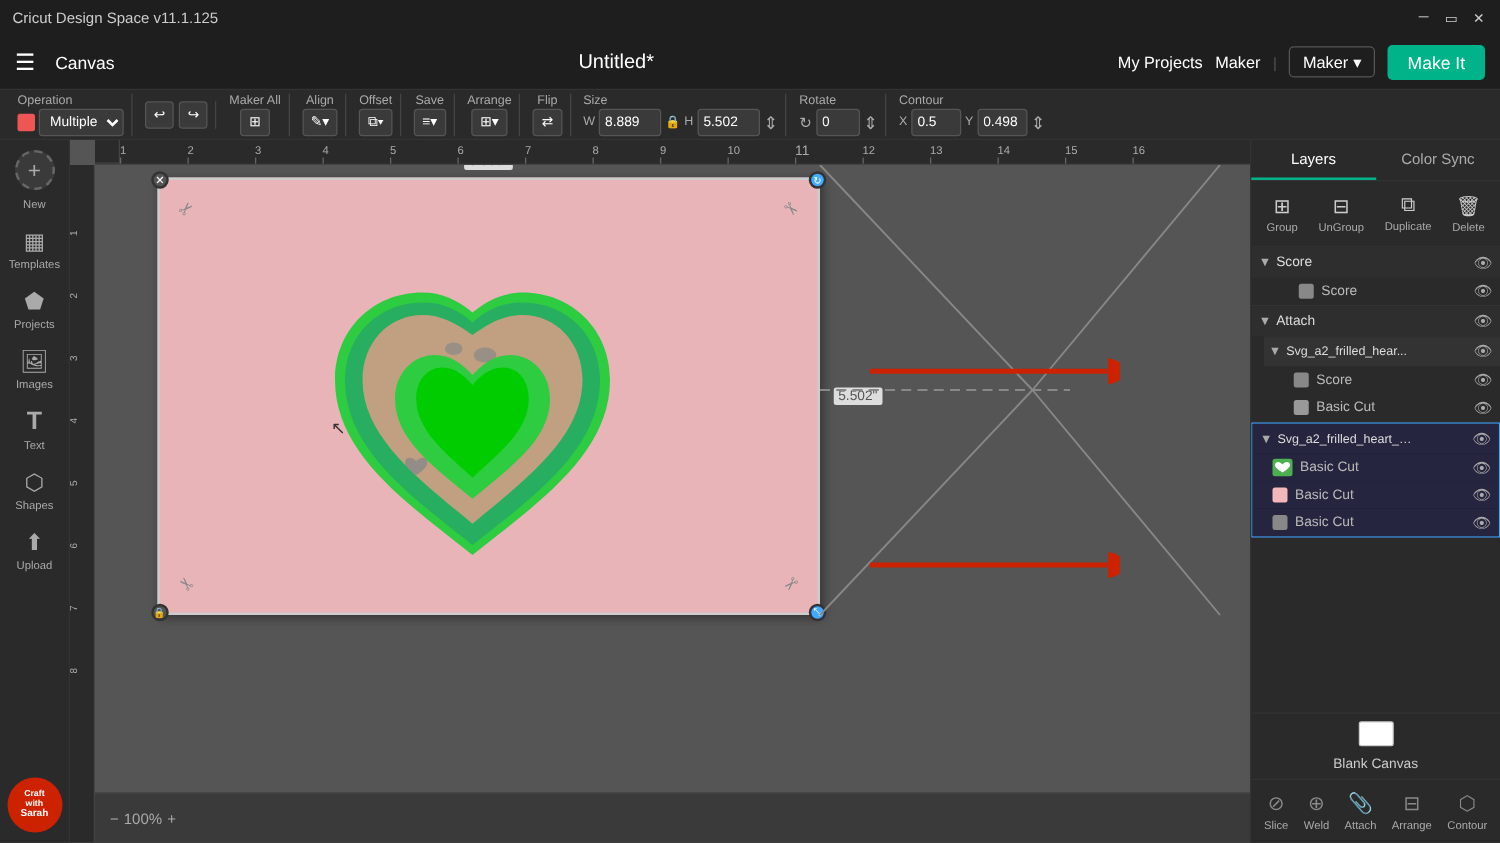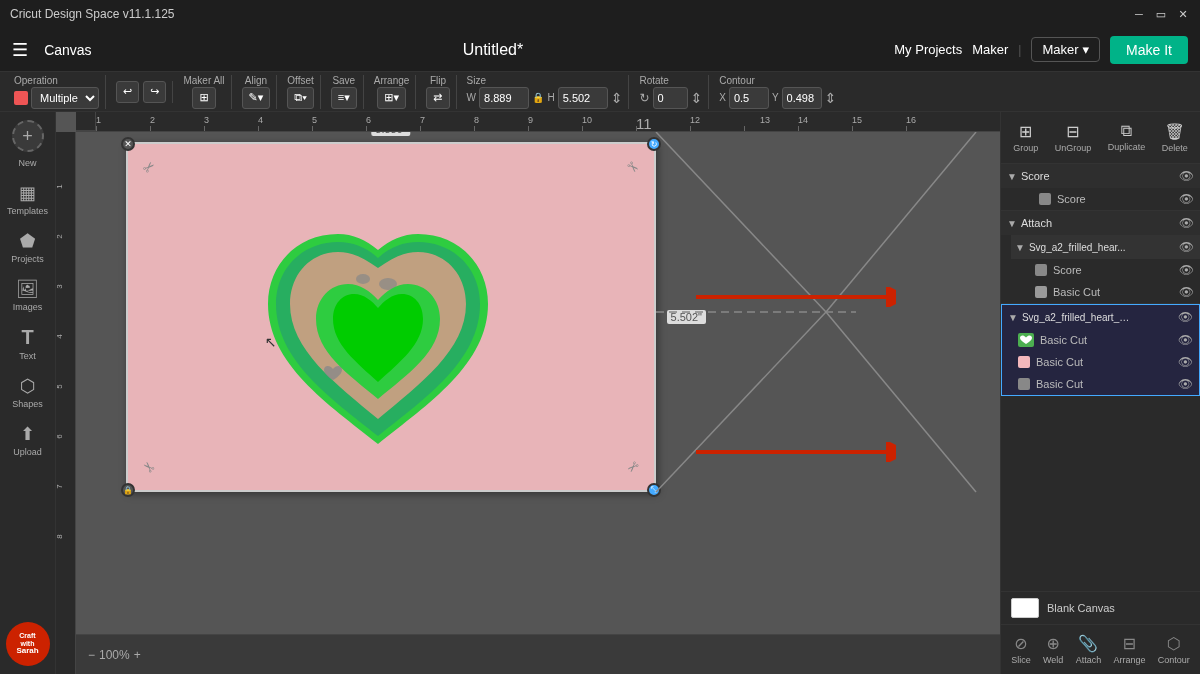--- a/index.html
+++ b/index.html
@@ -82,21 +82,21 @@
     .layer-group-header { display: flex; align-items: center; padding: 5px 6px; cursor: pointer; color: #ddd; font-size: 11px; gap: 4px; background: #2e2e2e; }
     .layer-chevron { color: #aaa; font-size: 10px; }
     .layer-eye { color: #aaa; font-size: 12px; cursor: pointer; margin-left: auto; }
     
     .layer-item { display: flex; align-items: center; padding: 4px 6px 4px 20px; cursor: pointer; color: #bbb; font-size: 11px; gap: 6px; }
     .layer-color-dot { width: 12px; height: 12px; border-radius: 2px; flex-shrink: 0; }
     .layer-item-name { flex: 1; white-space: nowrap; overflow: hidden; text-overflow: ellipsis; }
     
     
     #panel-bottom { border-top: 1px solid #333; }
-    #blank-canvas-row { display: flex; align-items: center; padding: 6px 10px; gap: 8px; color: #ccc; font-size: 11px; }
+    #blank-canvas-row { display: flex; align-items: center; padding: 6px 10px; gap: 8px; color: #ccc; font-size: 11px; flex-direction: column; }
     #blank-canvas-thumb { width: 28px; height: 20px; background: white; border: 1px solid #ccc; border-radius: 2px; }
     
     #panel-actions { display: flex; justify-content: space-around; padding: 6px 4px; border-top: 1px solid #333; }
     .panel-action-btn { display: flex; flex-direction: column; align-items: center; gap: 2px; cursor: pointer; color: #aaa; font-size: 9px; padding: 3px 6px; }
     .panel-action-icon { font-size: 16px; color: #888; }
   </style>
 </head>
 <body>
 
 <div id="titlebar">
@@ -267,25 +267,25 @@
           <span style="position: absolute; left: 290px; top: 4px; color: rgb(170, 170, 170); font-size: 9px;">6</span>
           <div style="position: absolute; left: 290px; bottom: 0px; width: 1px; height: 5px; background: rgb(102, 102, 102);"></div>
           <span style="position: absolute; left: 344px; top: 4px; color: rgb(170, 170, 170); font-size: 9px;">7</span>
           <div style="position: absolute; left: 344px; bottom: 0px; width: 1px; height: 5px; background: rgb(102, 102, 102);"></div>
           <span style="position: absolute; left: 398px; top: 4px; color: rgb(170, 170, 170); font-size: 9px;">8</span>
           <div style="position: absolute; left: 398px; bottom: 0px; width: 1px; height: 5px; background: rgb(102, 102, 102);"></div>
           <span style="position: absolute; left: 452px; top: 4px; color: rgb(170, 170, 170); font-size: 9px;">9</span>
           <div style="position: absolute; left: 452px; bottom: 0px; width: 1px; height: 5px; background: rgb(102, 102, 102);"></div>
           <span style="position: absolute; left: 506px; top: 4px; color: rgb(170, 170, 170); font-size: 9px;">10</span>
           <div style="position: absolute; left: 506px; bottom: 0px; width: 1px; height: 5px; background: rgb(102, 102, 102);"></div>
-          <span style="position: absolute; left: 560px; top: 4px; color: rgb(170, 170, 170); font-size: 15px;">11</span>
+          <span style="position: absolute; left: 560px; top: 4px; color: rgb(170, 170, 170); font-size: 11px;">11</span>
           <div style="position: absolute; left: 560px; bottom: 0px; width: 1px; height: 5px; background: rgb(102, 102, 102);"></div>
           <span style="position: absolute; left: 614px; top: 4px; color: rgb(170, 170, 170); font-size: 9px;">12</span>
           <div style="position: absolute; left: 614px; bottom: 0px; width: 1px; height: 5px; background: rgb(102, 102, 102);"></div>
-          <span style="position: absolute; left: 684px; top: 4px; color: rgb(170, 170, 170); font-size: 9px;">13</span>
+          <span style="position: absolute; left: 668px; top: 4px; color: rgb(170, 170, 170); font-size: 9px;">13</span>
           <div style="position: absolute; left: 668px; bottom: 0px; width: 1px; height: 5px; background: rgb(102, 102, 102);"></div>
           <span style="position: absolute; left: 722px; top: 4px; color: rgb(170, 170, 170); font-size: 9px;">14</span>
           <div style="position: absolute; left: 722px; bottom: 0px; width: 1px; height: 5px; background: rgb(102, 102, 102);"></div>
           <span style="position: absolute; left: 776px; top: 4px; color: rgb(170, 170, 170); font-size: 9px;">15</span>
           <div style="position: absolute; left: 776px; bottom: 0px; width: 1px; height: 5px; background: rgb(102, 102, 102);"></div>
           <span style="position: absolute; left: 830px; top: 4px; color: rgb(170, 170, 170); font-size: 9px;">16</span>
           <div style="position: absolute; left: 830px; bottom: 0px; width: 1px; height: 5px; background: rgb(102, 102, 102);"></div>
         </div>
     </div>
     <div id="ruler-left">
@@ -391,20 +391,24 @@
       <div id="zoom-display">
         <span style="cursor:pointer;color:#aaa">−</span>
         <span>100%</span>
         <span style="cursor:pointer;color:#aaa">+</span>
       </div>
     </div>
   </div>
 
   <div id="right-panel">
 
+    <div id="panel-tabs">
+      <div class="panel-tab active">Layers</div>
+      <div class="panel-tab">Color Sync</div>
+    </div>
 
     <div id="panel-toolbar">
       <div class="panel-tool-btn">
         <span class="panel-tool-icon">⊞</span>
         <span>Group</span>
       </div>
       <div class="panel-tool-btn">
         <span class="panel-tool-icon">⊟</span>
         <span>UnGroup</span>
       </div>

